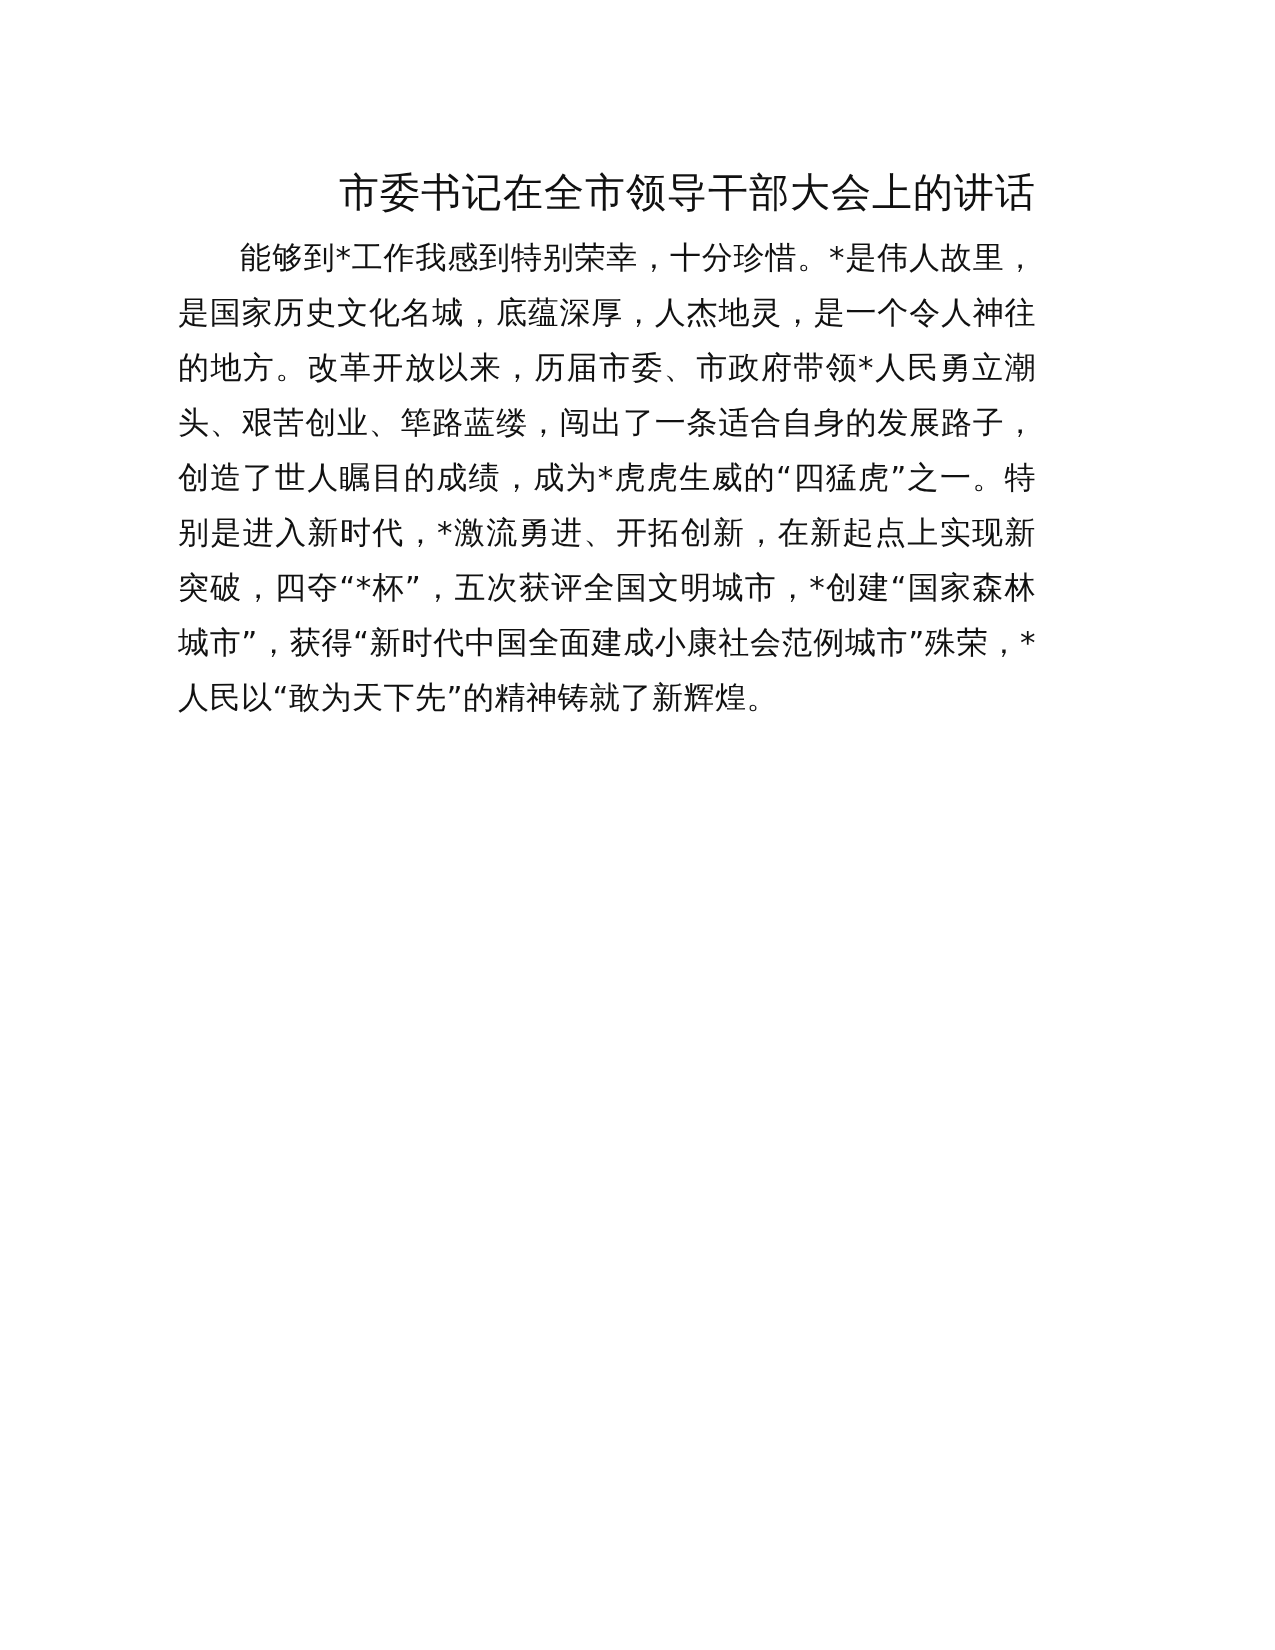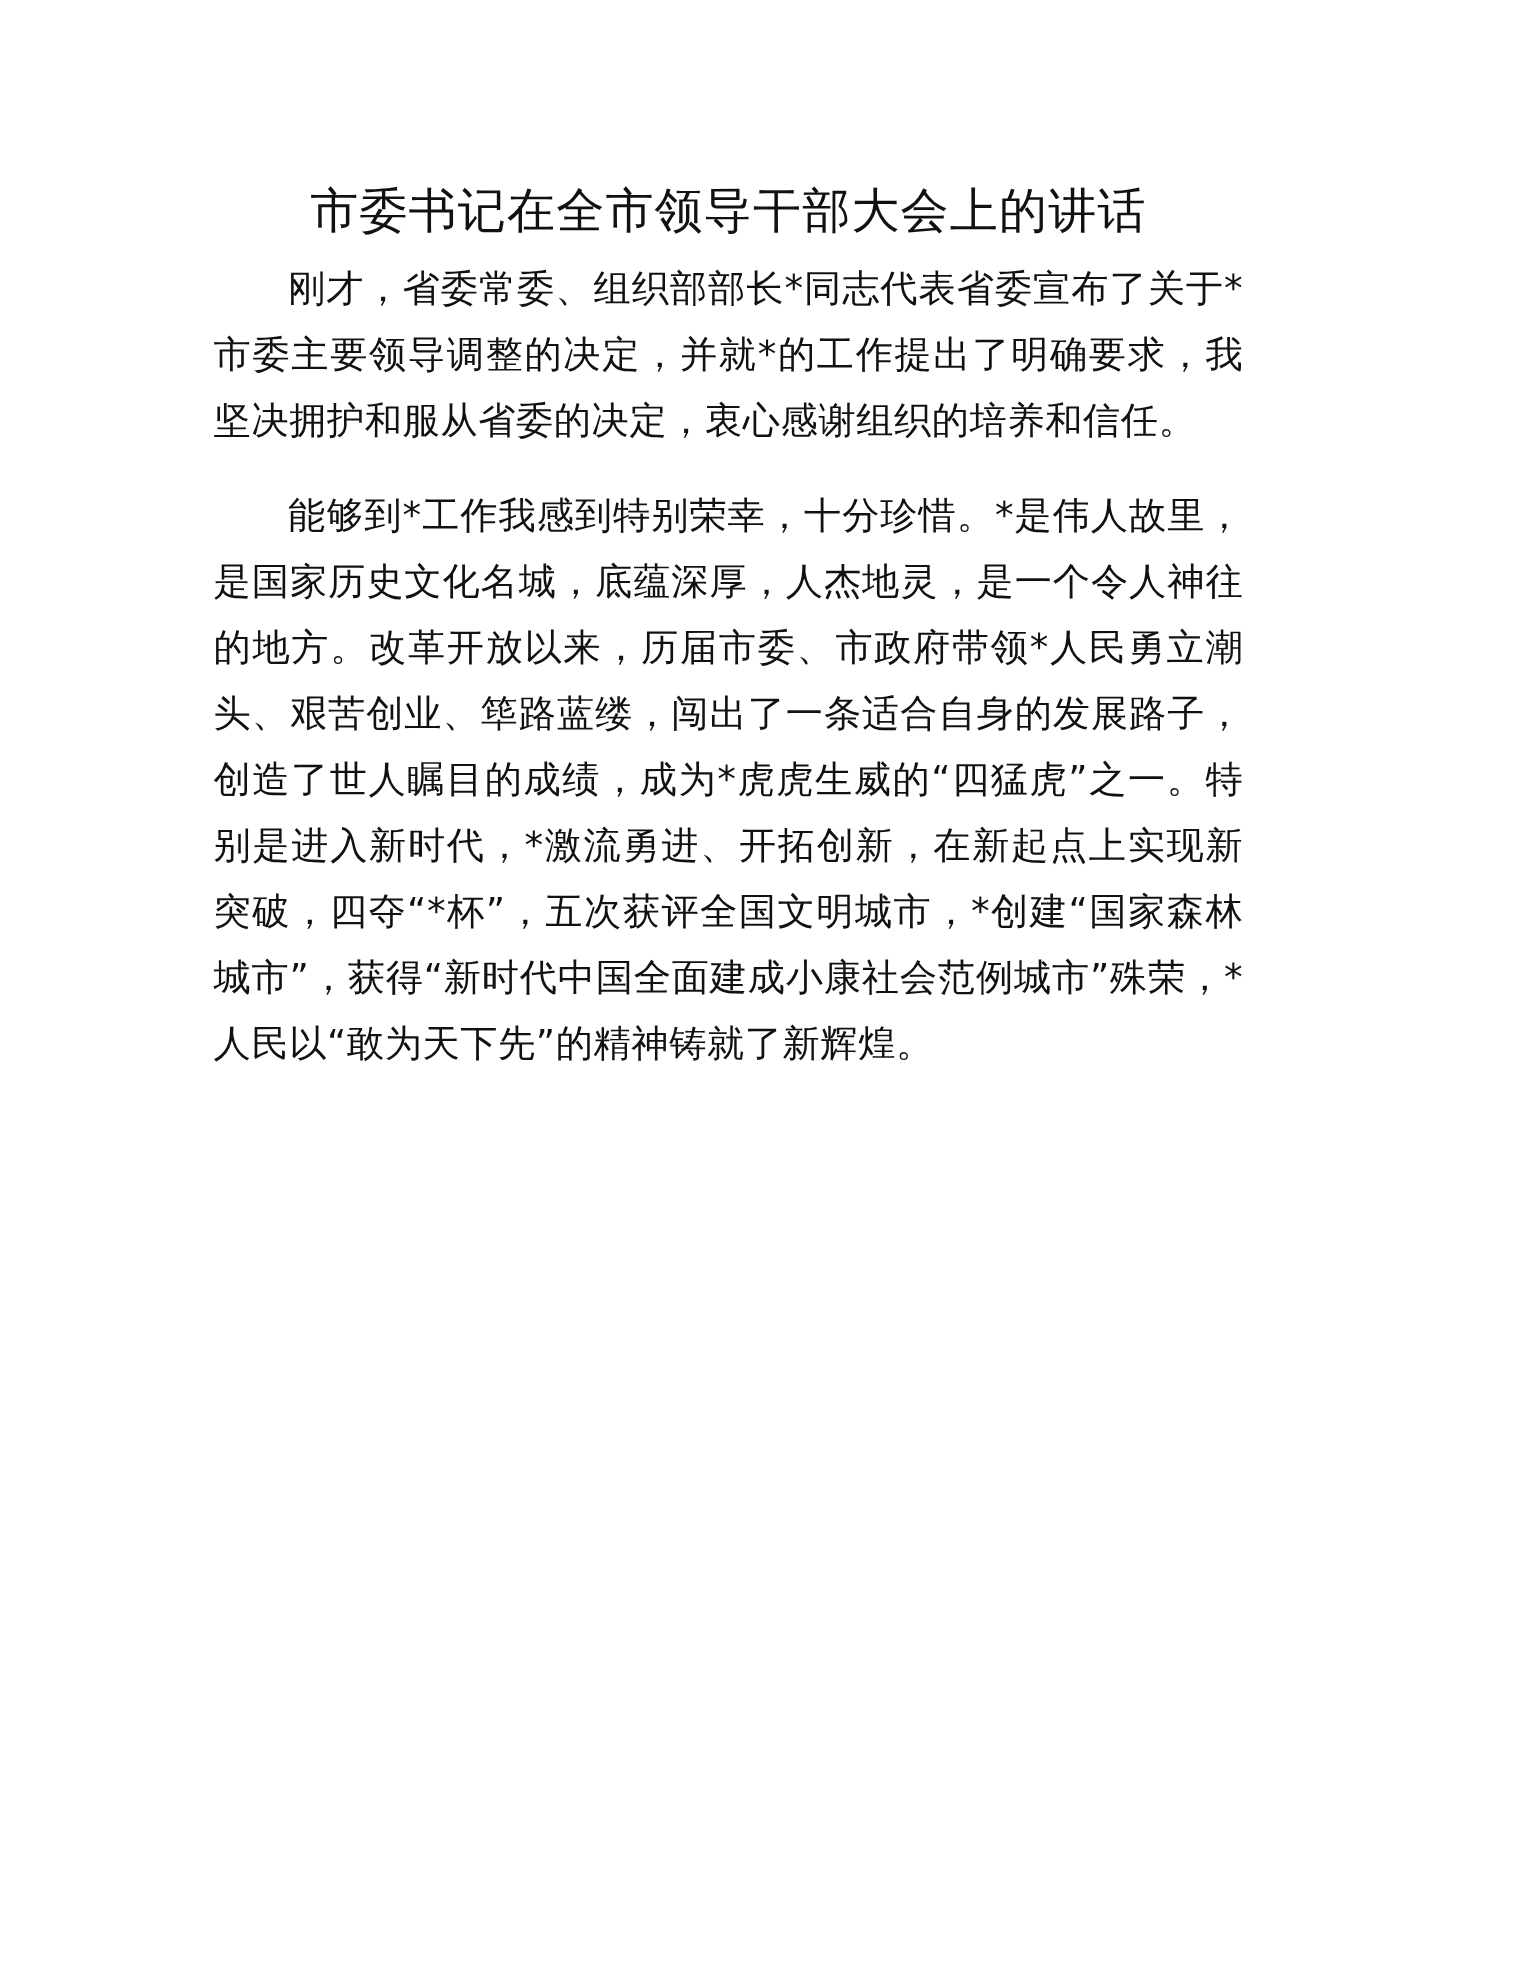--- a/index.html
+++ b/index.html
@@ -15,22 +15,22 @@
       color: #111111;
       font-family: "DejaVu Sans", "Liberation Sans", sans-serif;
     }
     .page {
       position: absolute;
       left: 178px;
       top: 148px;
       width: 858px;
     }
     .doc-title {
-      margin: 0 0 10px 0;
-      text-align: center;
+      margin: 16px 0 10px 0;
+      text-align: right;
       font-size: 40px;
       font-weight: normal;
       line-height: 56px;
       letter-spacing: 1px;
       color: #111111;
     }
     .para {
       margin: 0 0 24px 0;
       font-size: 31px;
       line-height: 55px;
@@ -39,15 +39,14 @@
       text-justify: inter-character;
       word-break: break-all;
       letter-spacing: 0.5px;
     }
   </style>
 </head>
 <body>
 
 <div class="page">
   <h1 class="doc-title">市委书记在全市领导干部大会上的讲话</h1>
-  <p class="para">刚才，省委常委、组织部部长*同志代表省委宣布了关于*市委主要领导调整的决定，并就*的工作提出了明确要求，我坚决拥护和服从省委的决定，衷心感谢组织的培养和信任。</p>
   <p class="para">能够到*工作我感到特别荣幸，十分珍惜。*是伟人故里，是国家历史文化名城，底蕴深厚，人杰地灵，是一个令人神往的地方。改革开放以来，历届市委、市政府带领*人民勇立潮头、艰苦创业、筚路蓝缕，闯出了一条适合自身的发展路子，创造了世人瞩目的成绩，成为*虎虎生威的“四猛虎”之一。特别是进入新时代，*激流勇进、开拓创新，在新起点上实现新突破，四夺“*杯”，五次获评全国文明城市，*创建“国家森林城市”，获得“新时代中国全面建成小康社会范例城市”殊荣，*人民以“敢为天下先”的精神铸就了新辉煌。</p>
 </div>
 
 </body></html>

